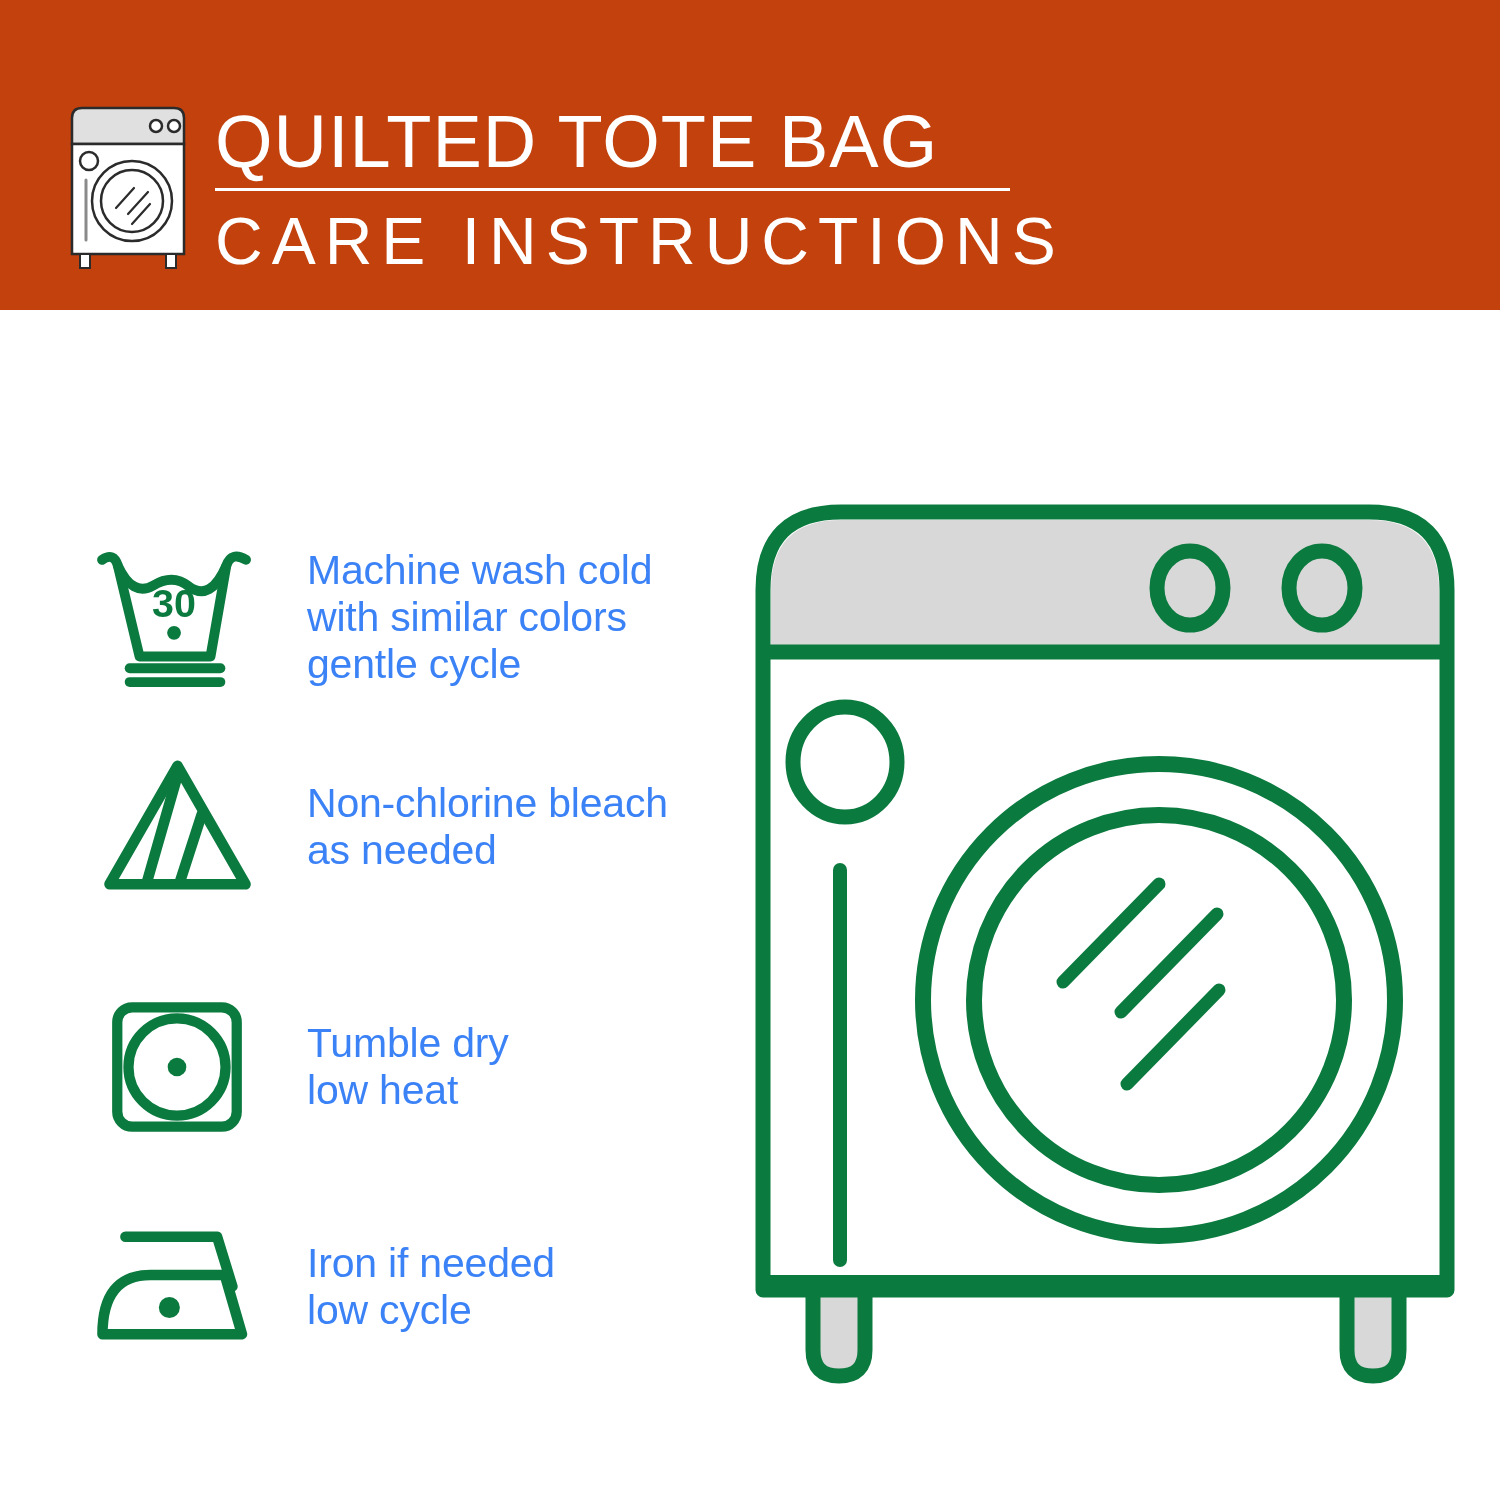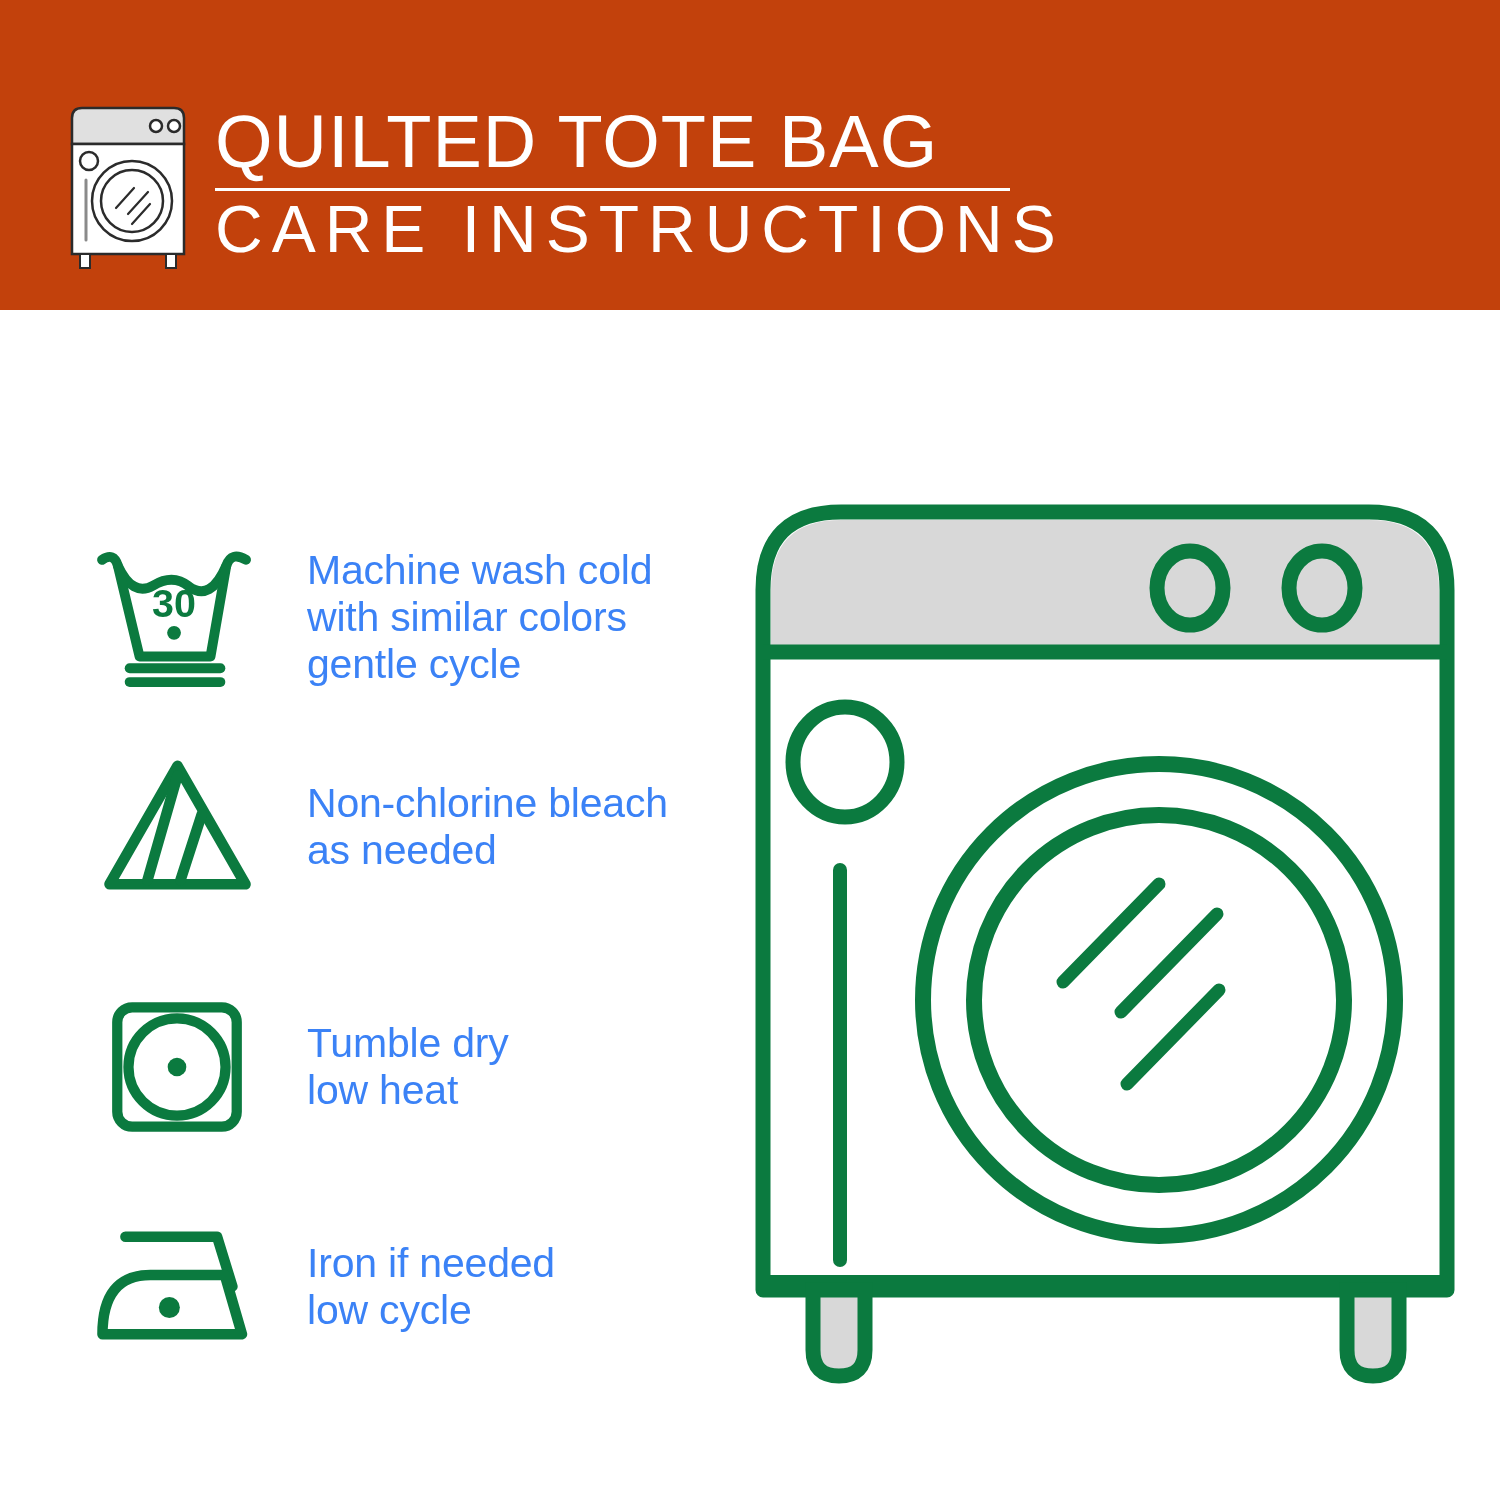--- a/index.html
+++ b/index.html
@@ -57,20 +57,21 @@
     font-weight: 400;
     white-space: nowrap;
   }
   .title-rule {
     margin-top: 4px;
     width: 795px;
     height: 3px;
     background: #ffffff;
   }
   .title-sub {
+    margin-top: 12px;
     color: #ffffff;
     font-size: 66px;
     line-height: 76px;
     letter-spacing: 9px;
     font-weight: 400;
     white-space: nowrap;
   }
 
   
   .care-list {

